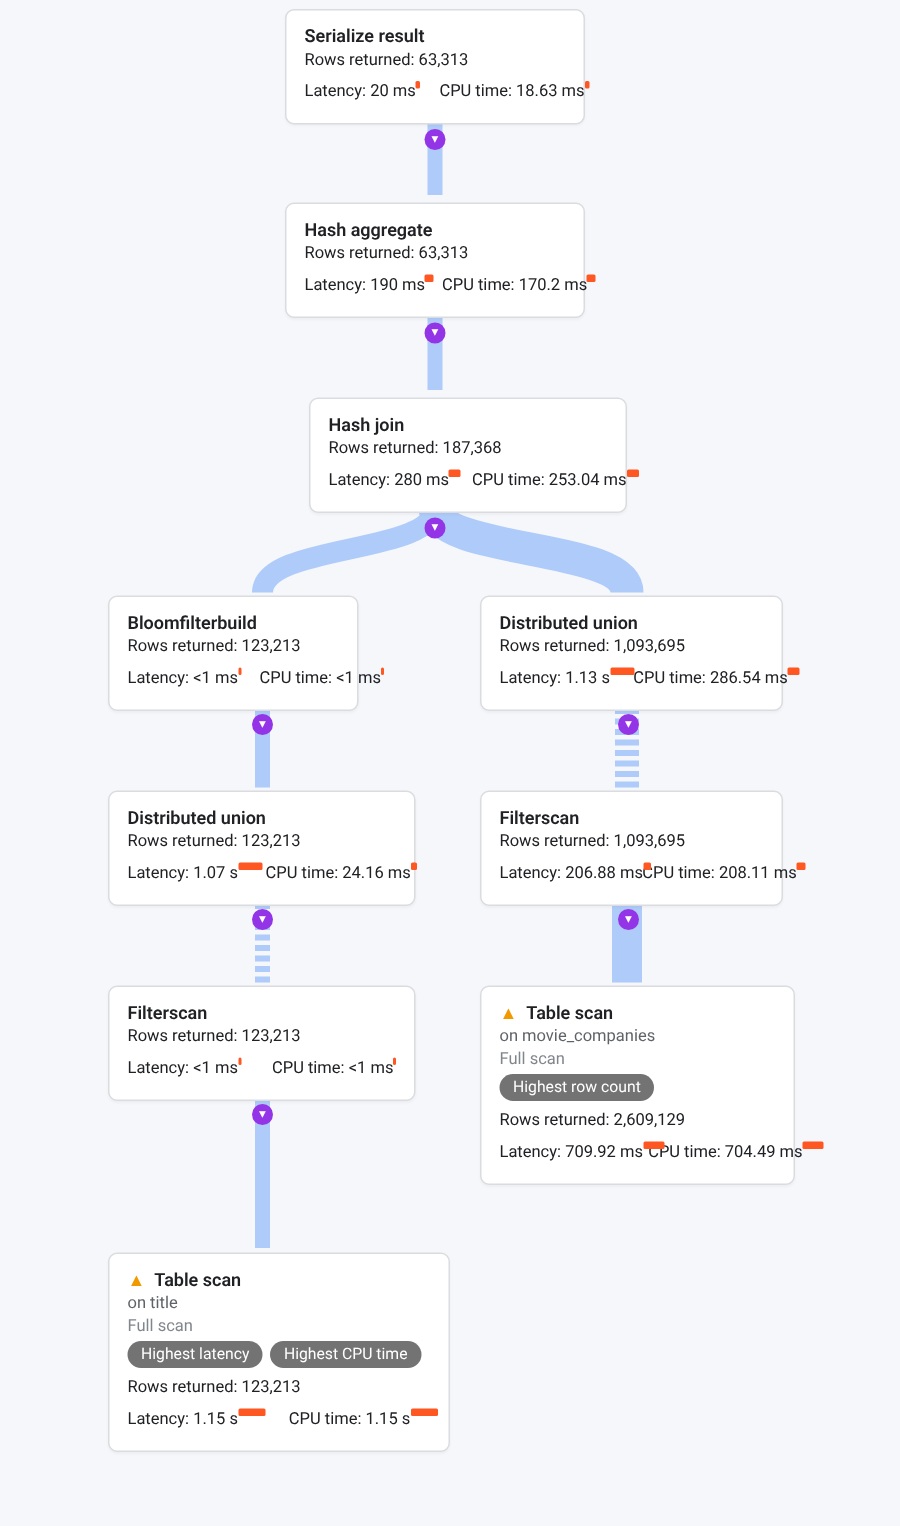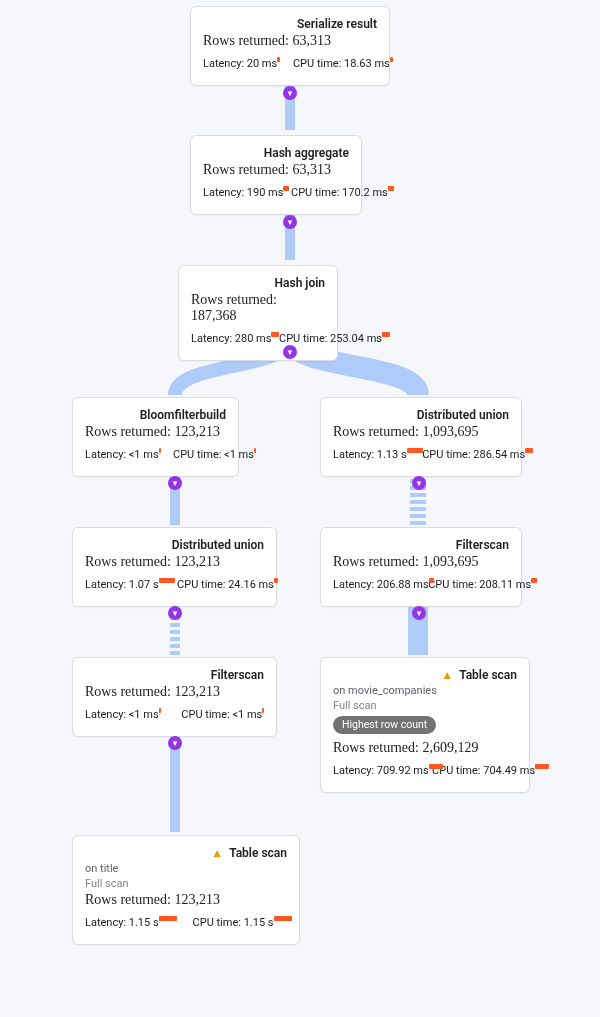--- a/index.html
+++ b/index.html
@@ -27,35 +27,33 @@
     box-shadow: 0 1px 2px rgba(0,0,0,0.04);
   }
   .node-title {
     font-size: 12px;
     font-weight: 600;
     color: #202124;
     margin-bottom: 2px;
     display: flex;
     align-items: baseline;
     gap: 6px;
-    justify-content: flex-end;
   }
   .node-sub {
     font-size: 11px;
     color: #5f6368;
     margin-bottom: 2px;
   }
   .node-sub.gray {
     color: #80868b;
   }
   .rows {
-    font-size: 14px;
+    font-size: 11px;
     color: #202124;
     margin-bottom: 8px;
-    font-family: Liberation Serif, serif;
   }
   .metrics {
     display: flex;
     gap: 18px;
   }
   .metric {
     display: flex;
     flex-direction: row;
     min-width: 70px;
   }
@@ -158,42 +156,42 @@
     </div>
     <div class="metric">
       <div class="metric-label">CPU time: 18.63 ms</div>
       <div class="bar-track">
           <div class="bar-fill" style="width: 3px;"></div>
         </div>
     </div>
   </div>
 </div>
 
-<div class="node" style="left:190px; top:135px; width:172px;">
+<div class="node" style="left:190px; top:135px; width:200px;">
   <div class="node-title">
       <span>Hash aggregate</span>
     </div>
   <div class="rows">Rows returned: 63,313</div>
   <div class="metrics">
     <div class="metric">
       <div class="metric-label">Latency: 190 ms</div>
       <div class="bar-track">
           <div class="bar-fill" style="width: 6px;"></div>
         </div>
     </div>
     <div class="metric">
       <div class="metric-label">CPU time: 170.2 ms</div>
       <div class="bar-track">
           <div class="bar-fill" style="width: 6px;"></div>
         </div>
     </div>
   </div>
 </div>
 
-<div class="node" style="left:178px; top:265px; width:160px;">
+<div class="node" style="left:206px; top:265px; width:212px;">
   <div class="node-title">
       <span>Hash join</span>
     </div>
   <div class="rows">Rows returned: 187,368</div>
   <div class="metrics">
     <div class="metric">
       <div class="metric-label">Latency: 280 ms</div>
       <div class="bar-track">
           <div class="bar-fill" style="width: 8px;"></div>
         </div>
@@ -339,20 +337,24 @@
   </div>
 </div>
 
 <div class="node" style="left:72px; top:835px; width:228px;">
   <div class="node-title">
     <span class="warn-icon">▲</span>
     <span>Table scan</span>
   </div>
   <div class="node-sub">on title</div>
   <div class="node-sub gray">Full scan</div>
+  <div class="badges">
+      <span class="badge">Highest latency</span>
+      <span class="badge">Highest CPU time</span>
+    </div>
   <div class="rows">Rows returned: 123,213</div>
   <div class="metrics">
     <div class="metric">
       <div class="metric-label">Latency: 1.15 s</div>
       <div class="bar-track">
           <div class="bar-fill" style="width: 18px;"></div>
         </div>
     </div>
     <div class="metric">
       <div class="metric-label">CPU time: 1.15 s</div>

